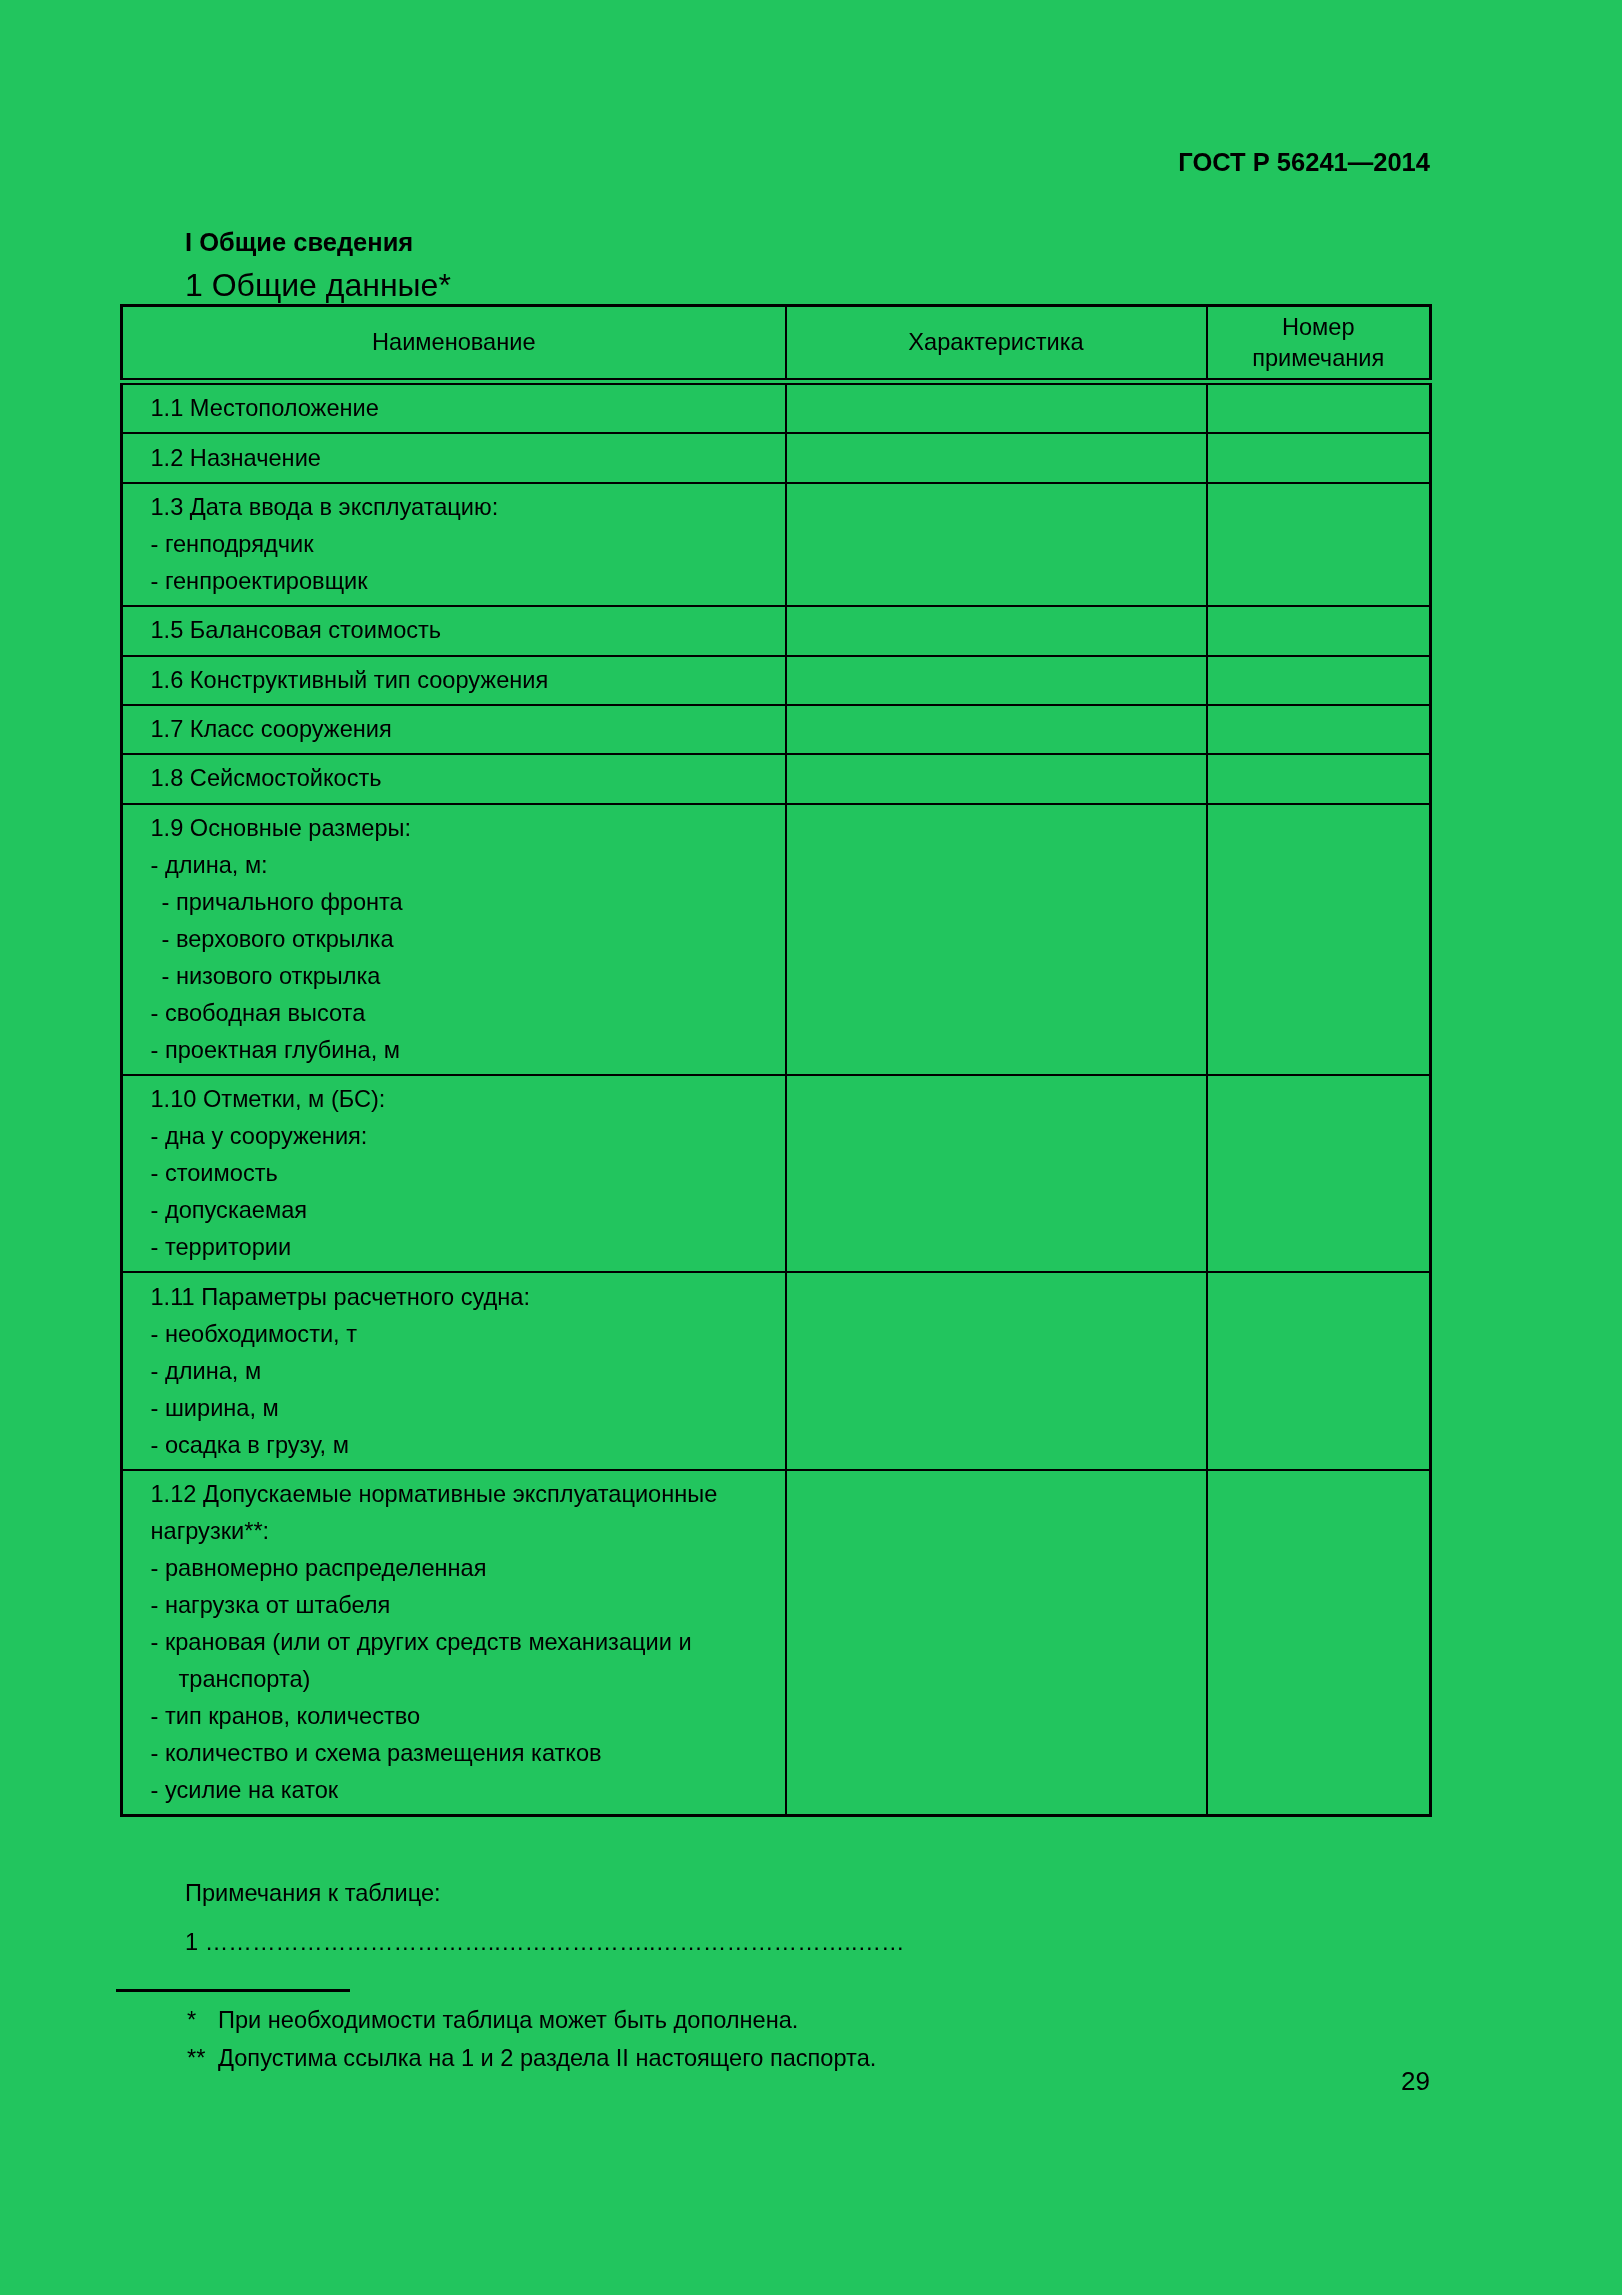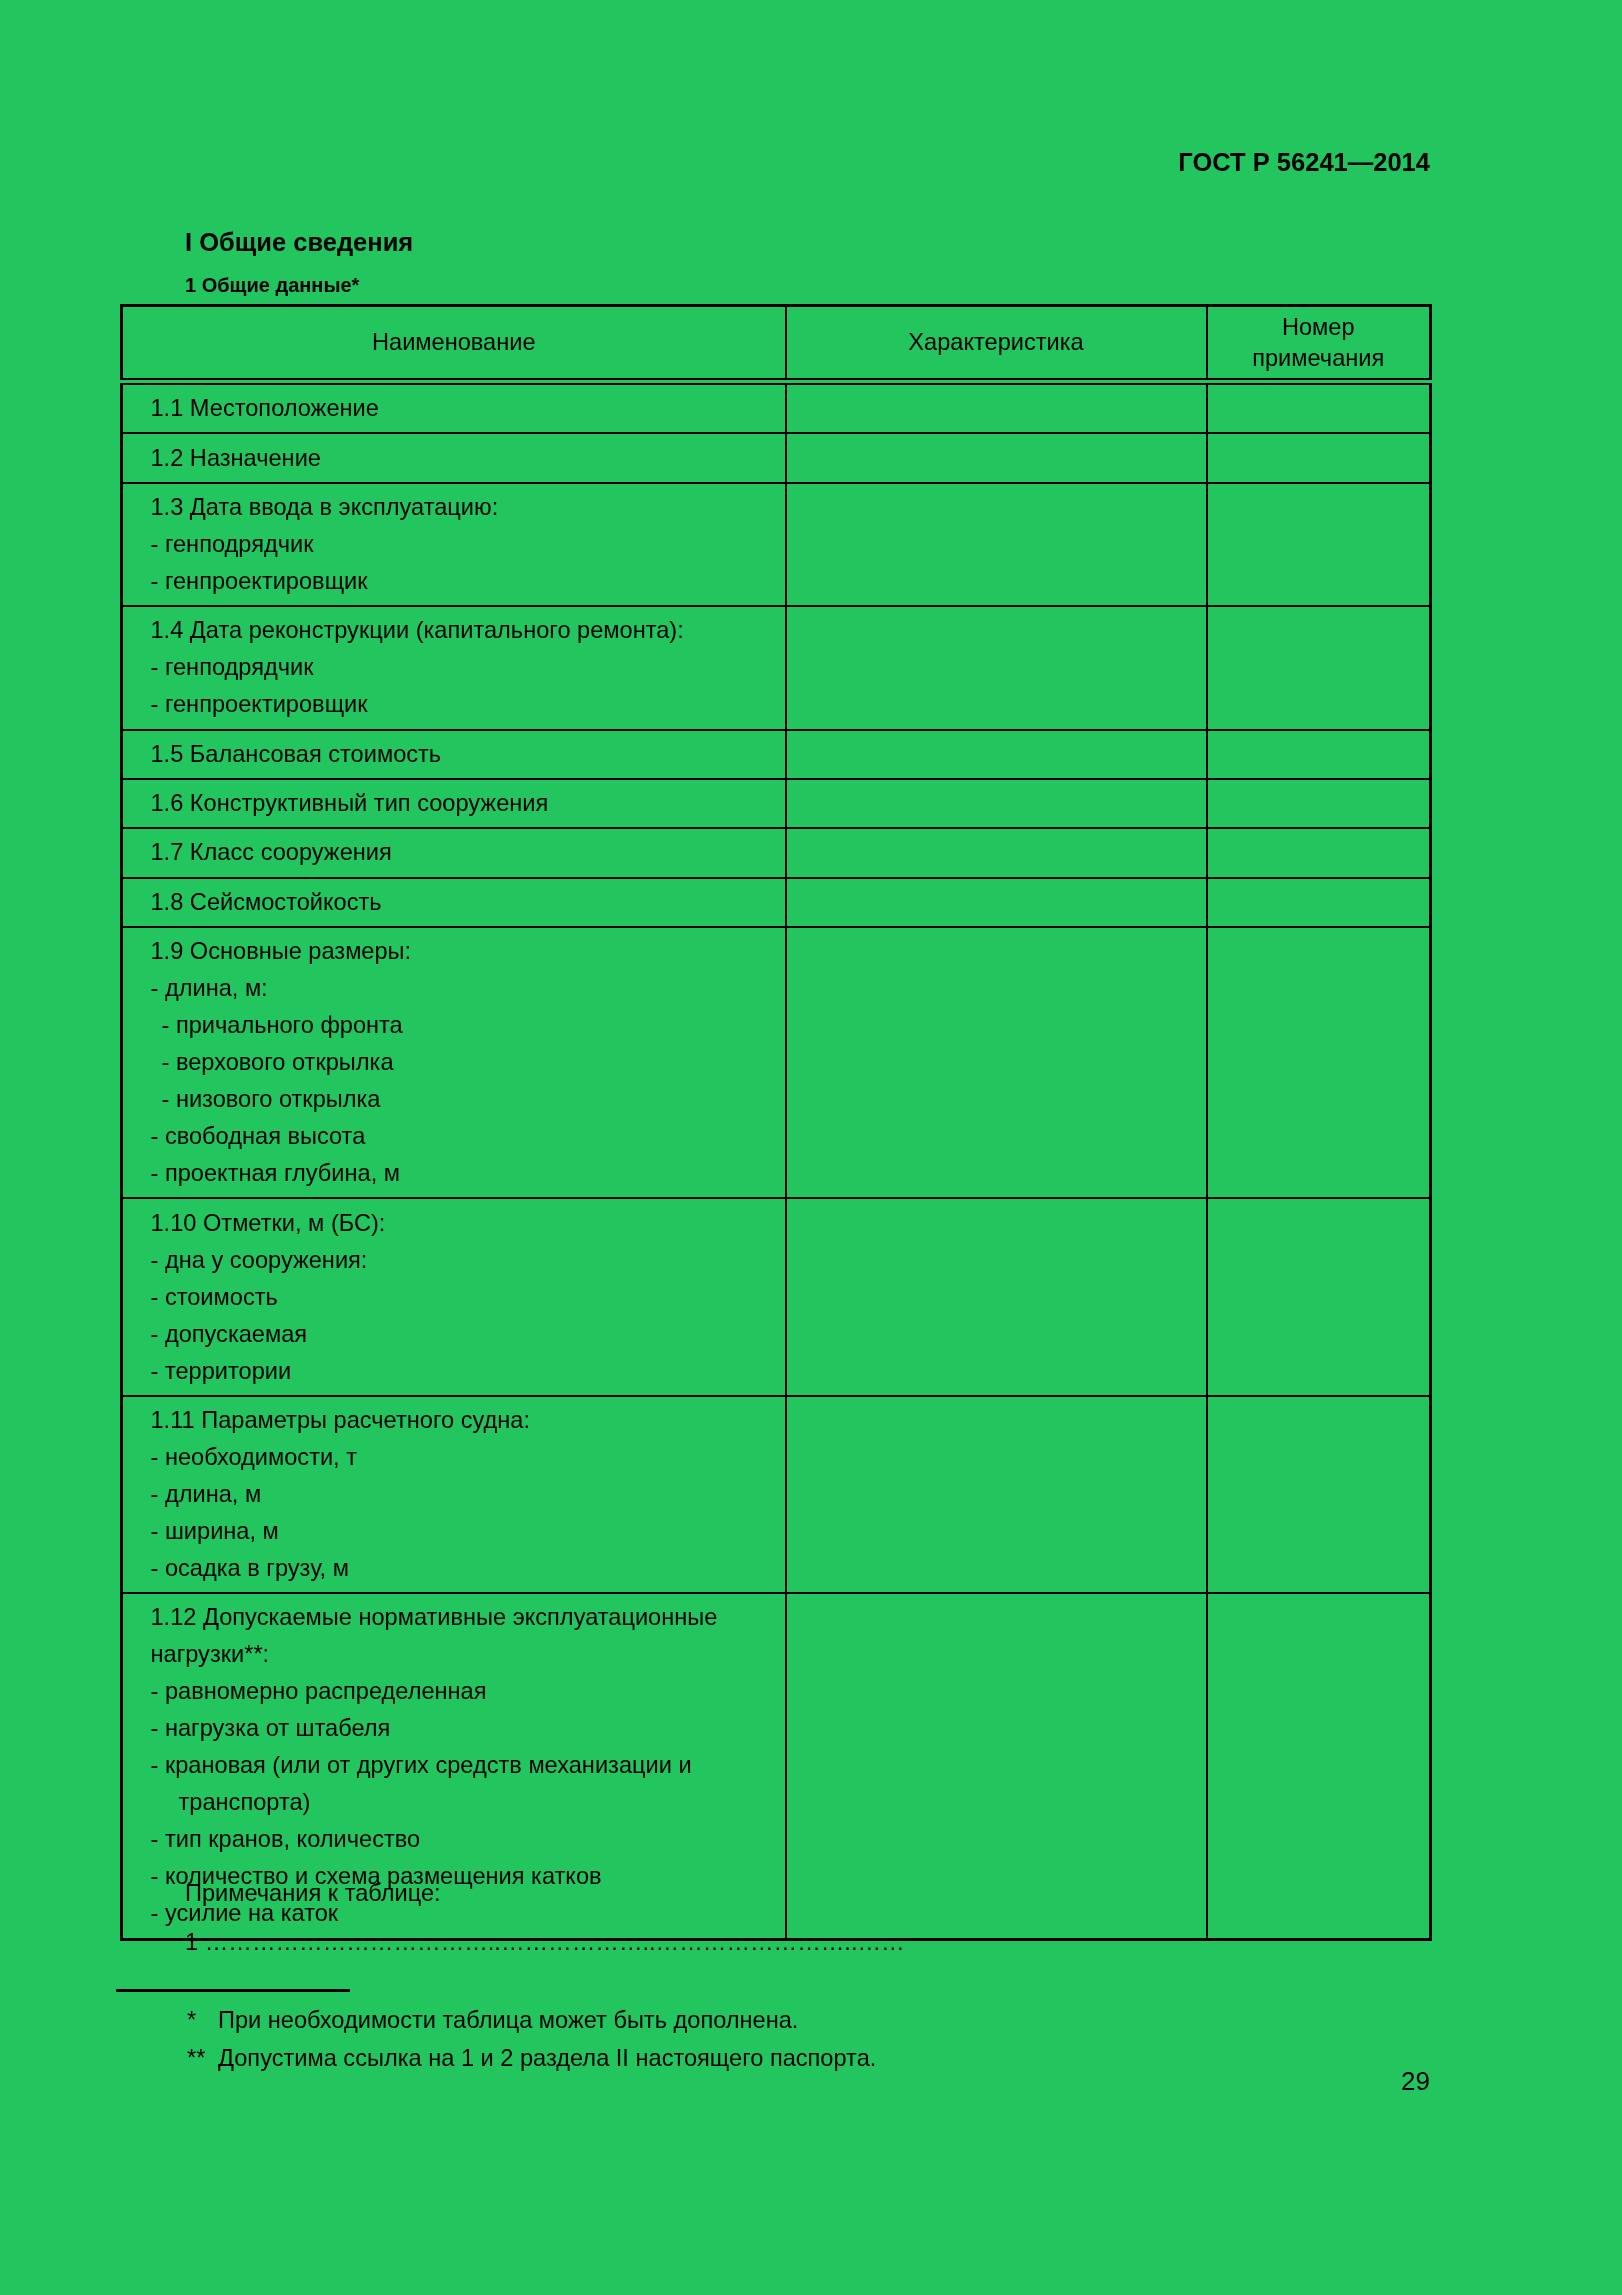--- a/index.html
+++ b/index.html
@@ -21,21 +21,21 @@
   }
   .sec-heading {
     position: absolute;
     top: 228px; left: 185px;
     font-size: 25.5px; font-weight: bold;
     line-height: 29px;
   }
   .sub-heading {
     position: absolute;
     top: 271px; left: 185px;
-    font-size: 20px; font-weight: bold;
+    font-size: 32px; font-weight: normal;
     line-height: 29px;
   }
   table.gd {
     position: absolute;
     top: 304px; left: 120px;
     width: 1310px;
     border-collapse: collapse;
     table-layout: fixed;
     border: 3.3px solid #000;
   }
@@ -133,29 +133,20 @@
           <td class="c-name">
             <div class="line i0">1.3 Дата ввода в эксплуатацию:</div>
             <div class="line i1">- генподрядчик</div>
             <div class="line i1">- генпроектировщик</div>
           </td>
           <td class="c-char"></td>
           <td class="c-note"></td>
         </tr>
         <tr>
           <td class="c-name">
-            <div class="line i0">1.4 Дата реконструкции (капитального ремонта):</div>
-            <div class="line i1">- генподрядчик</div>
-            <div class="line i1">- генпроектировщик</div>
-          </td>
-          <td class="c-char"></td>
-          <td class="c-note"></td>
-        </tr>
-        <tr>
-          <td class="c-name">
             <div class="line i0">1.5 Балансовая стоимость</div>
           </td>
           <td class="c-char"></td>
           <td class="c-note"></td>
         </tr>
         <tr>
           <td class="c-name">
             <div class="line i0">1.6 Конструктивный тип сооружения</div>
           </td>
           <td class="c-char"></td>

